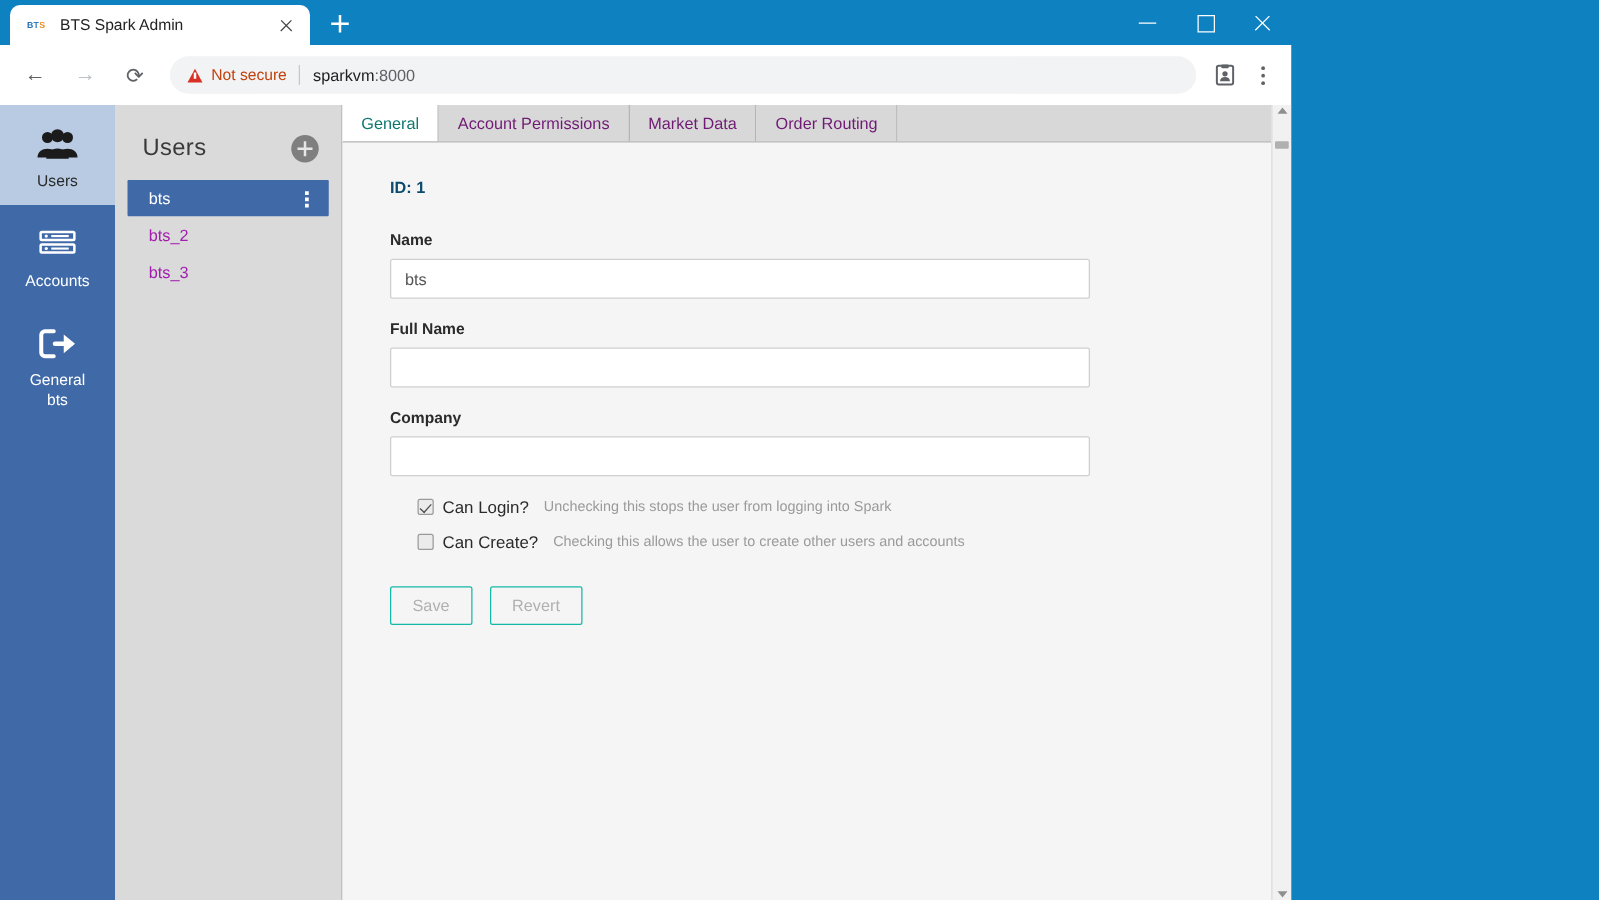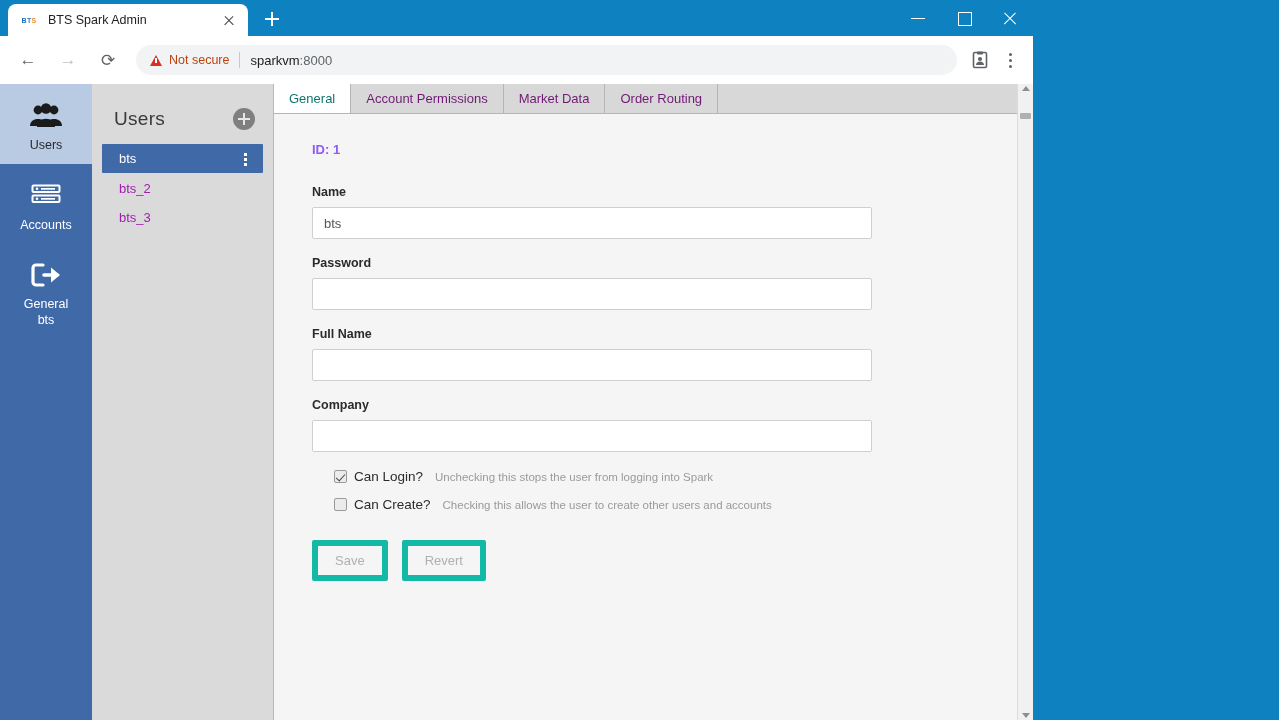--- a/index.html
+++ b/index.html
@@ -149,21 +149,21 @@
   .ctab {
     height: 29px; padding: 0 15px; display: flex; align-items: center;
     font-size: 13px; color: #701a75; background: #d8d8d8;
     border-right: 1px solid #b5b5b5; cursor: pointer; white-space: nowrap;
   }
   .ctab.active { background: #ffffff; color: #0f766e; }
   .tabs-filler { flex: 1; background: #d8d8d8; height: 29px; border-bottom: 0; }
   .tabs-underline { height: 1px; background: #b5b5b5; }
 
   .form { padding: 28px 0 0 38px; }
-  .idline { font-size: 13px; font-weight: bold; color: #8b5cf6; margin-bottom: 28px; }
+  .idline { font-size: 13px; font-weight: bold; color: #0c4a6e; margin-bottom: 28px; }
   .fgroup { margin-bottom: 17px; }
   .flabel { font-size: 12.5px; font-weight: bold; color: #2b2b2b; margin-bottom: 8px; }
   .finput {
     width: 560px; height: 32px; background: #ffffff; border: 1px solid #cfcfcf;
     border-radius: 2px; padding: 0 11px; font-size: 13px; color: #555;
     font-family: "Liberation Sans", sans-serif; outline: none;
   }
   .cbrow { display: flex; align-items: center; margin-bottom: 13px; margin-left: 22px; }
   .cbox {
     width: 13px; height: 13px; border: 1px solid #9a9a9a; background: #ebebeb;
@@ -172,21 +172,21 @@
   .cbox.checked::after {
     content: ""; position: absolute; left: 3.2px; top: 0.8px;
     width: 4px; height: 8px; border: solid #4a4a4a; border-width: 0 1.8px 1.8px 0;
     transform: rotate(42deg);
   }
   .cblabel { font-size: 13.5px; color: #2b2b2b; margin-right: 12px; }
   .cbhint { font-size: 11.5px; color: #9a9a9a; }
   .btnrow { display: flex; gap: 14px; margin-top: 28px; }
   .btn {
     min-width: 48px; padding: 7px 17px; font-size: 13px; color: #b0b0b0;
-    background: #f5f5f5; border: 6px solid #14b8a6; border-radius: 2px;
+    background: #f5f5f5; border: 1px solid #14b8a6; border-radius: 2px;
     cursor: default; font-family: "Liberation Sans", sans-serif;
   }
 
   
   .pagescroll {
     width: 16px; flex: 0 0 16px; background: #f1f1f1;
     border-left: 1px solid #dcdcdc; display: flex; flex-direction: column;
     align-items: center; justify-content: space-between; padding: 2px 0;
   }
   .sb-arrow { width: 0; height: 0; border-left: 4px solid transparent; border-right: 4px solid transparent; cursor: pointer; }
@@ -326,24 +326,20 @@
       <div class="tabs-underline"></div>
 
       <div class="form">
         <div class="idline">ID: 1</div>
 
         <div class="fgroup">
           <div class="flabel">Name</div>
           <input class="finput" type="text" value="bts" style="">
         </div>
 
-        <div class="fgroup">
-          <div class="flabel">Password</div>
-          <input class="finput" type="text" value="" style="">
-        </div>
 
         <div class="fgroup">
           <div class="flabel">Full Name</div>
           <input class="finput" type="text" value="" style="">
         </div>
 
         <div class="fgroup">
           <div class="flabel">Company</div>
           <input class="finput" type="text" value="" style="">
         </div>

